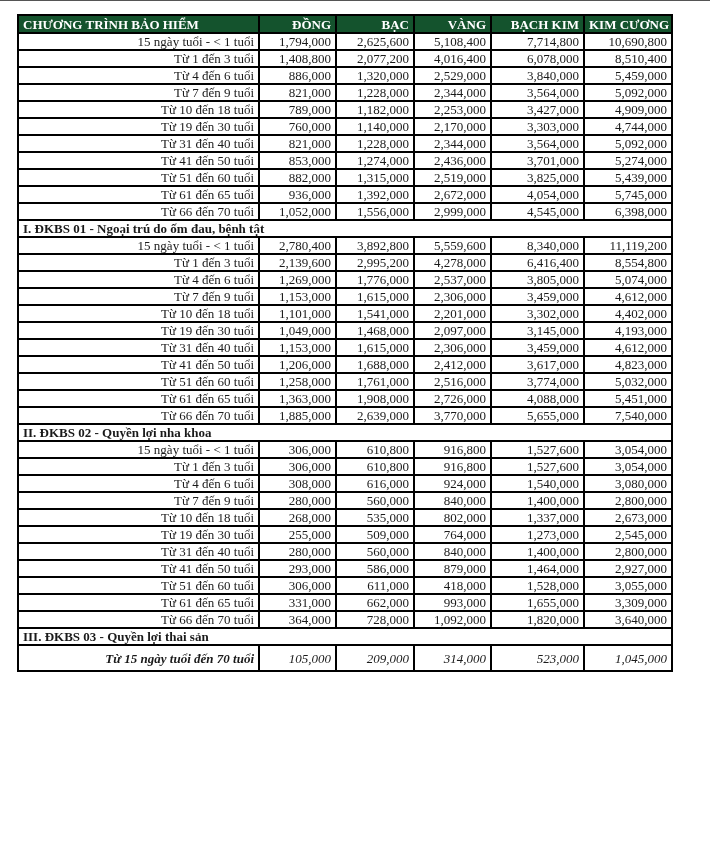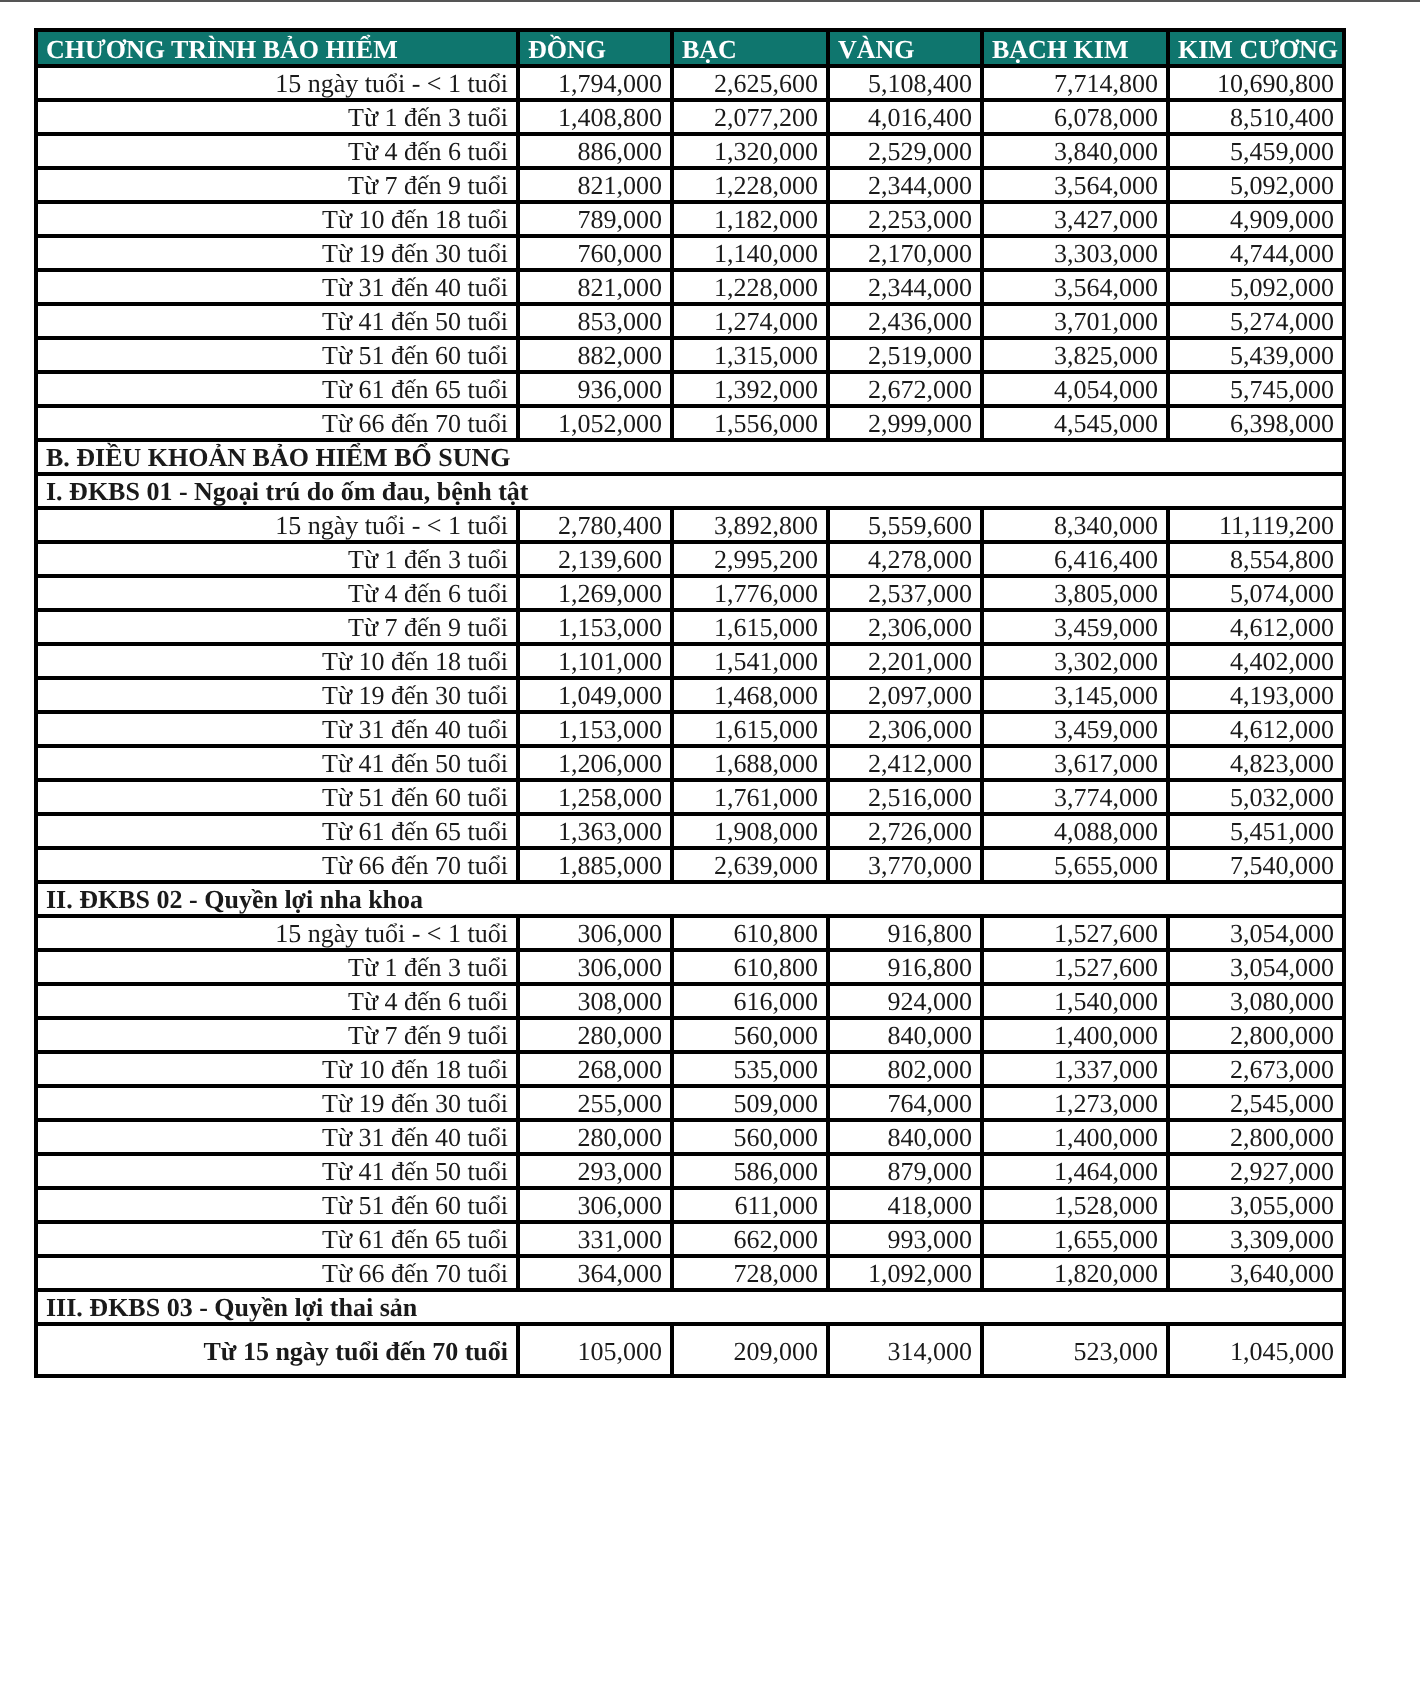--- a/index.html
+++ b/index.html
@@ -15,30 +15,30 @@
   table.rates col.c0 { width: 241px; }
   table.rates col.c1 { width: 77px; }
   table.rates col.c2 { width: 78px; }
   table.rates col.c3 { width: 77px; }
   table.rates col.c4 { width: 93px; }
   table.rates col.c5 { width: 88px; }
   table.rates th, table.rates td {
     border: 2px solid #000; height: 15px; padding: 0 4px; line-height: 15px; white-space: nowrap;
   }
   table.rates thead th {
-    background: #0f766e; color: #ffffff; font-weight: bold; text-align: left;
+    background: #14532d; color: #ffffff; font-weight: bold; text-align: left;
     font-size: 13px; height: 16px; border-color: #000;
   }
-  table.rates thead th.num { text-align: left; }
+  table.rates thead th.num { text-align: right; }
   table.rates thead th.c5 { text-align: right; margin-top: 28px; }
   td.num { text-align: right; }
   td.label { text-align: right; }
   tr.section td { font-weight: bold; }
   tr.tall td { height: 34px; }
-  tr.bold-row td { font-weight: bold; }
+  tr.bold-row td { font-weight: bold; font-style: italic; }
   tr.bold-row td.num { font-weight: normal; }
   tr.bold-row td { height: 24px; }
 </style>
 </head>
 <body>
 
 <div class="topline"></div>
 
 <table class="rates">
   <colgroup>
@@ -142,23 +142,20 @@
       </tr>
       <tr>
         <td class="label">Từ 66 đến 70 tuổi</td>
         <td class="num">1,052,000</td>
         <td class="num">1,556,000</td>
         <td class="num">2,999,000</td>
         <td class="num">4,545,000</td>
         <td class="num">6,398,000</td>
       </tr>
       <tr class="section">
-        <td colspan="6">B. ĐIỀU KHOẢN BẢO HIỂM BỔ SUNG</td>
-      </tr>
-      <tr class="section">
         <td colspan="6">I. ĐKBS 01 - Ngoại trú do ốm đau, bệnh tật</td>
       </tr>
       <tr>
         <td class="label">15 ngày tuổi - &lt; 1 tuổi</td>
         <td class="num">2,780,400</td>
         <td class="num">3,892,800</td>
         <td class="num">5,559,600</td>
         <td class="num">8,340,000</td>
         <td class="num">11,119,200</td>
       </tr>

